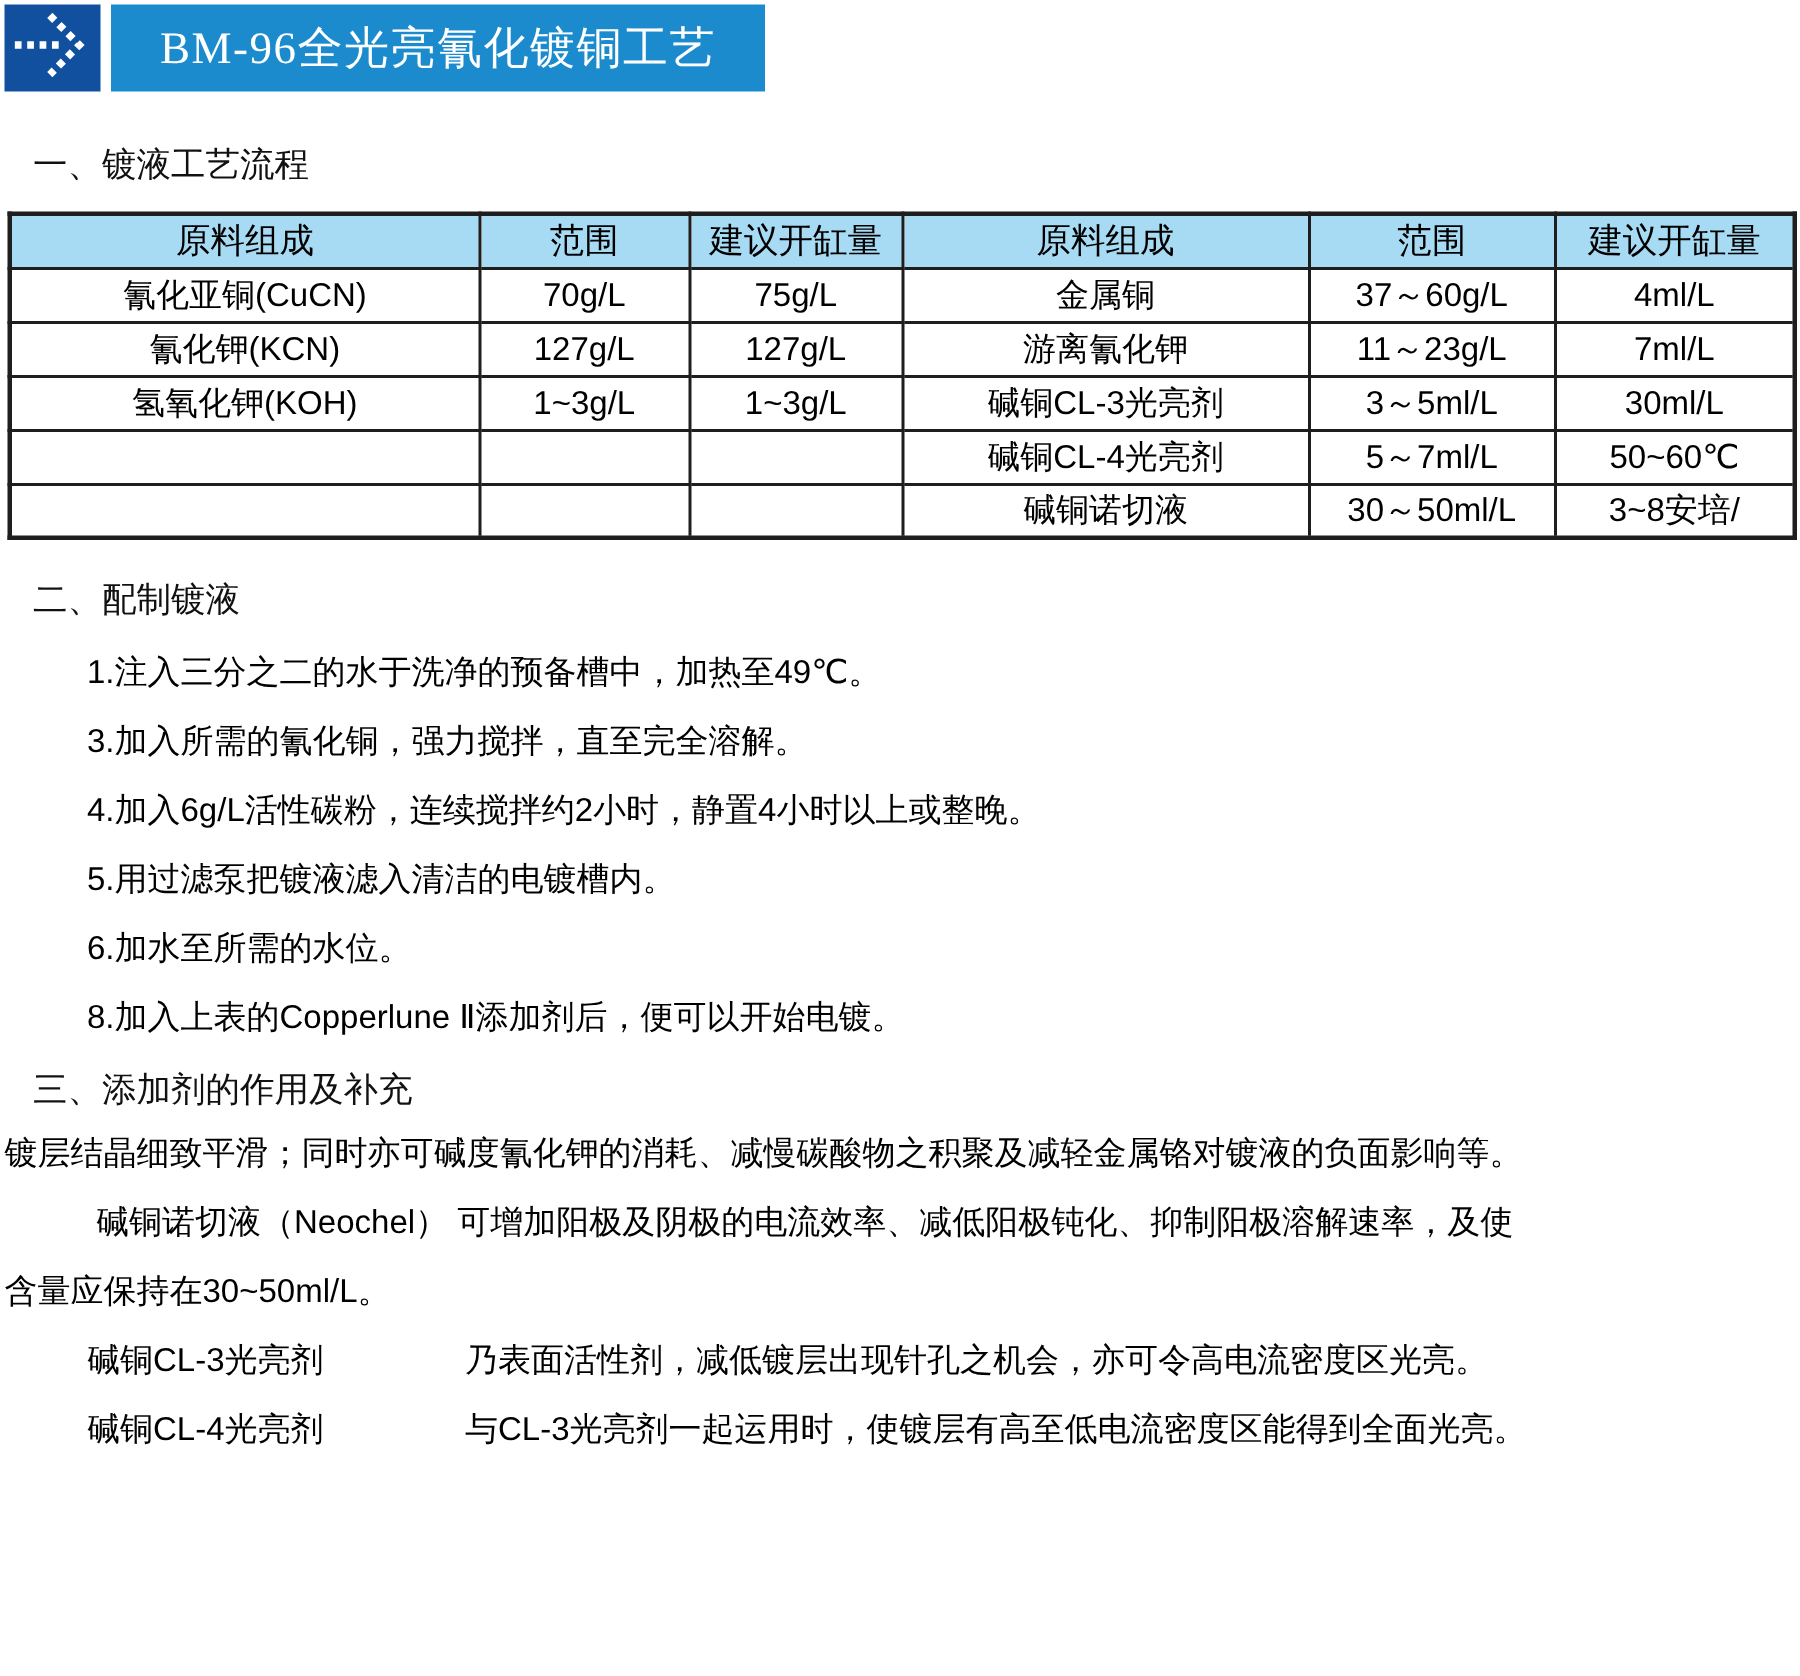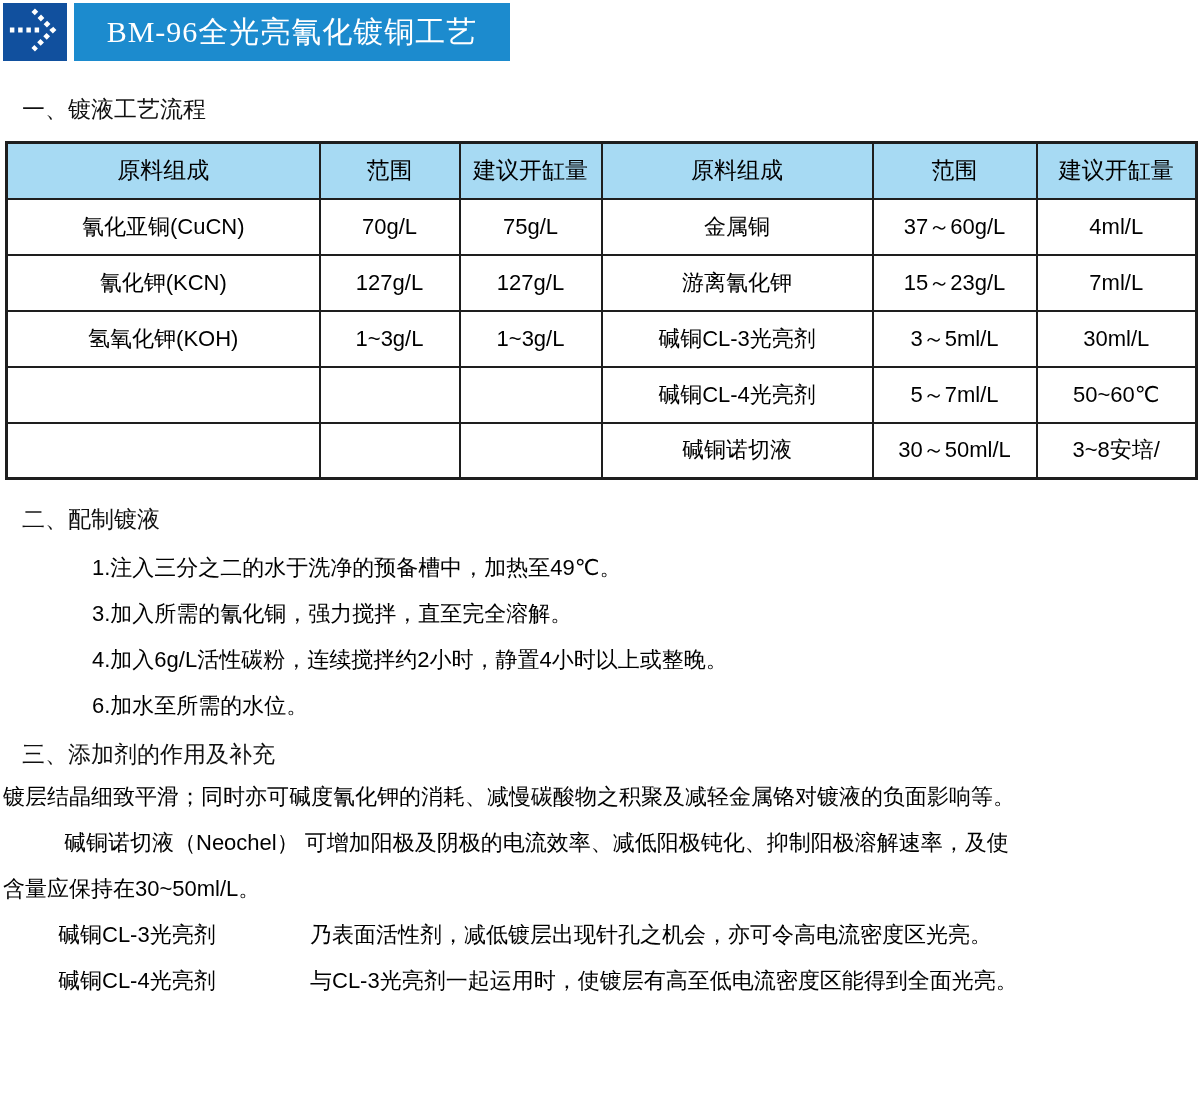--- a/index.html
+++ b/index.html
@@ -59,38 +59,38 @@
     width: 1190px;
     margin-left: 5px;
     border-collapse: collapse;
     table-layout: fixed;
     border: 3px solid #1e1e1e;
   }
   .process-table th, .process-table td {
     border: 2px solid #1e1e1e;
     text-align: center;
     vertical-align: middle;
-    height: 56px;
+    height: 36px;
     overflow: hidden;
     white-space: nowrap;
   }
   .process-table th {
     background: #a7daf3;
     font-weight: normal;
     font-size: 23px;
   }
   .process-table td { font-size: 22px; }
 
   
   .steps { margin-top: 10px; }
   .step {
     font-size: 22px;
     line-height: 46px;
     height: 46px;
-    padding-left: 92px;
+    padding-left: 58px;
     white-space: nowrap;
   }
 
   
   .para-line {
     font-size: 22px;
     line-height: 46px;
     height: 46px;
     padding-left: 3px;
     white-space: nowrap;
@@ -153,21 +153,21 @@
       <td>75g/L</td>
       <td>金属铜</td>
       <td>37～60g/L</td>
       <td>4ml/L</td>
     </tr>
     <tr>
       <td>氰化钾(KCN)</td>
       <td>127g/L</td>
       <td>127g/L</td>
       <td>游离氰化钾</td>
-      <td>15～23g/L</td>
+      <td>11～23g/L</td>
       <td>7ml/L</td>
     </tr>
     <tr>
       <td>氢氧化钾(KOH)</td>
       <td>1~3g/L</td>
       <td>1~3g/L</td>
       <td>碱铜CL-3光亮剂</td>
       <td>3～5ml/L</td>
       <td>30ml/L</td>
     </tr>
@@ -189,21 +189,23 @@
     </tr>
   </tbody>
 </table>
 
 <div class="sec-heading sec2-heading">二、配制镀液</div>
 
 <div class="steps">
   <div class="step">1.注入三分之二的水于洗净的预备槽中，加热至49℃。</div>
   <div class="step">3.加入所需的氰化铜，强力搅拌，直至完全溶解。</div>
   <div class="step">4.加入6g/L活性碳粉，连续搅拌约2小时，静置4小时以上或整晚。</div>
+  <div class="step">5.用过滤泵把镀液滤入清洁的电镀槽内。</div>
   <div class="step">6.加水至所需的水位。</div>
+  <div class="step">8.加入上表的Copperlune Ⅱ添加剂后，便可以开始电镀。</div>
 </div>
 
 <div class="sec-heading sec3-heading">三、添加剂的作用及补充</div>
 
 <div>
   <div class="para-line">镀层结晶细致平滑；同时亦可碱度氰化钾的消耗、减慢碳酸物之积聚及减轻金属铬对镀液的负面影响等。</div>
   <div class="para-line indent">碱铜诺切液（Neochel） 可增加阳极及阴极的电流效率、减低阳极钝化、抑制阳极溶解速率，及使</div>
   <div class="para-line">含量应保持在30~50ml/L。</div>
 </div>
 

